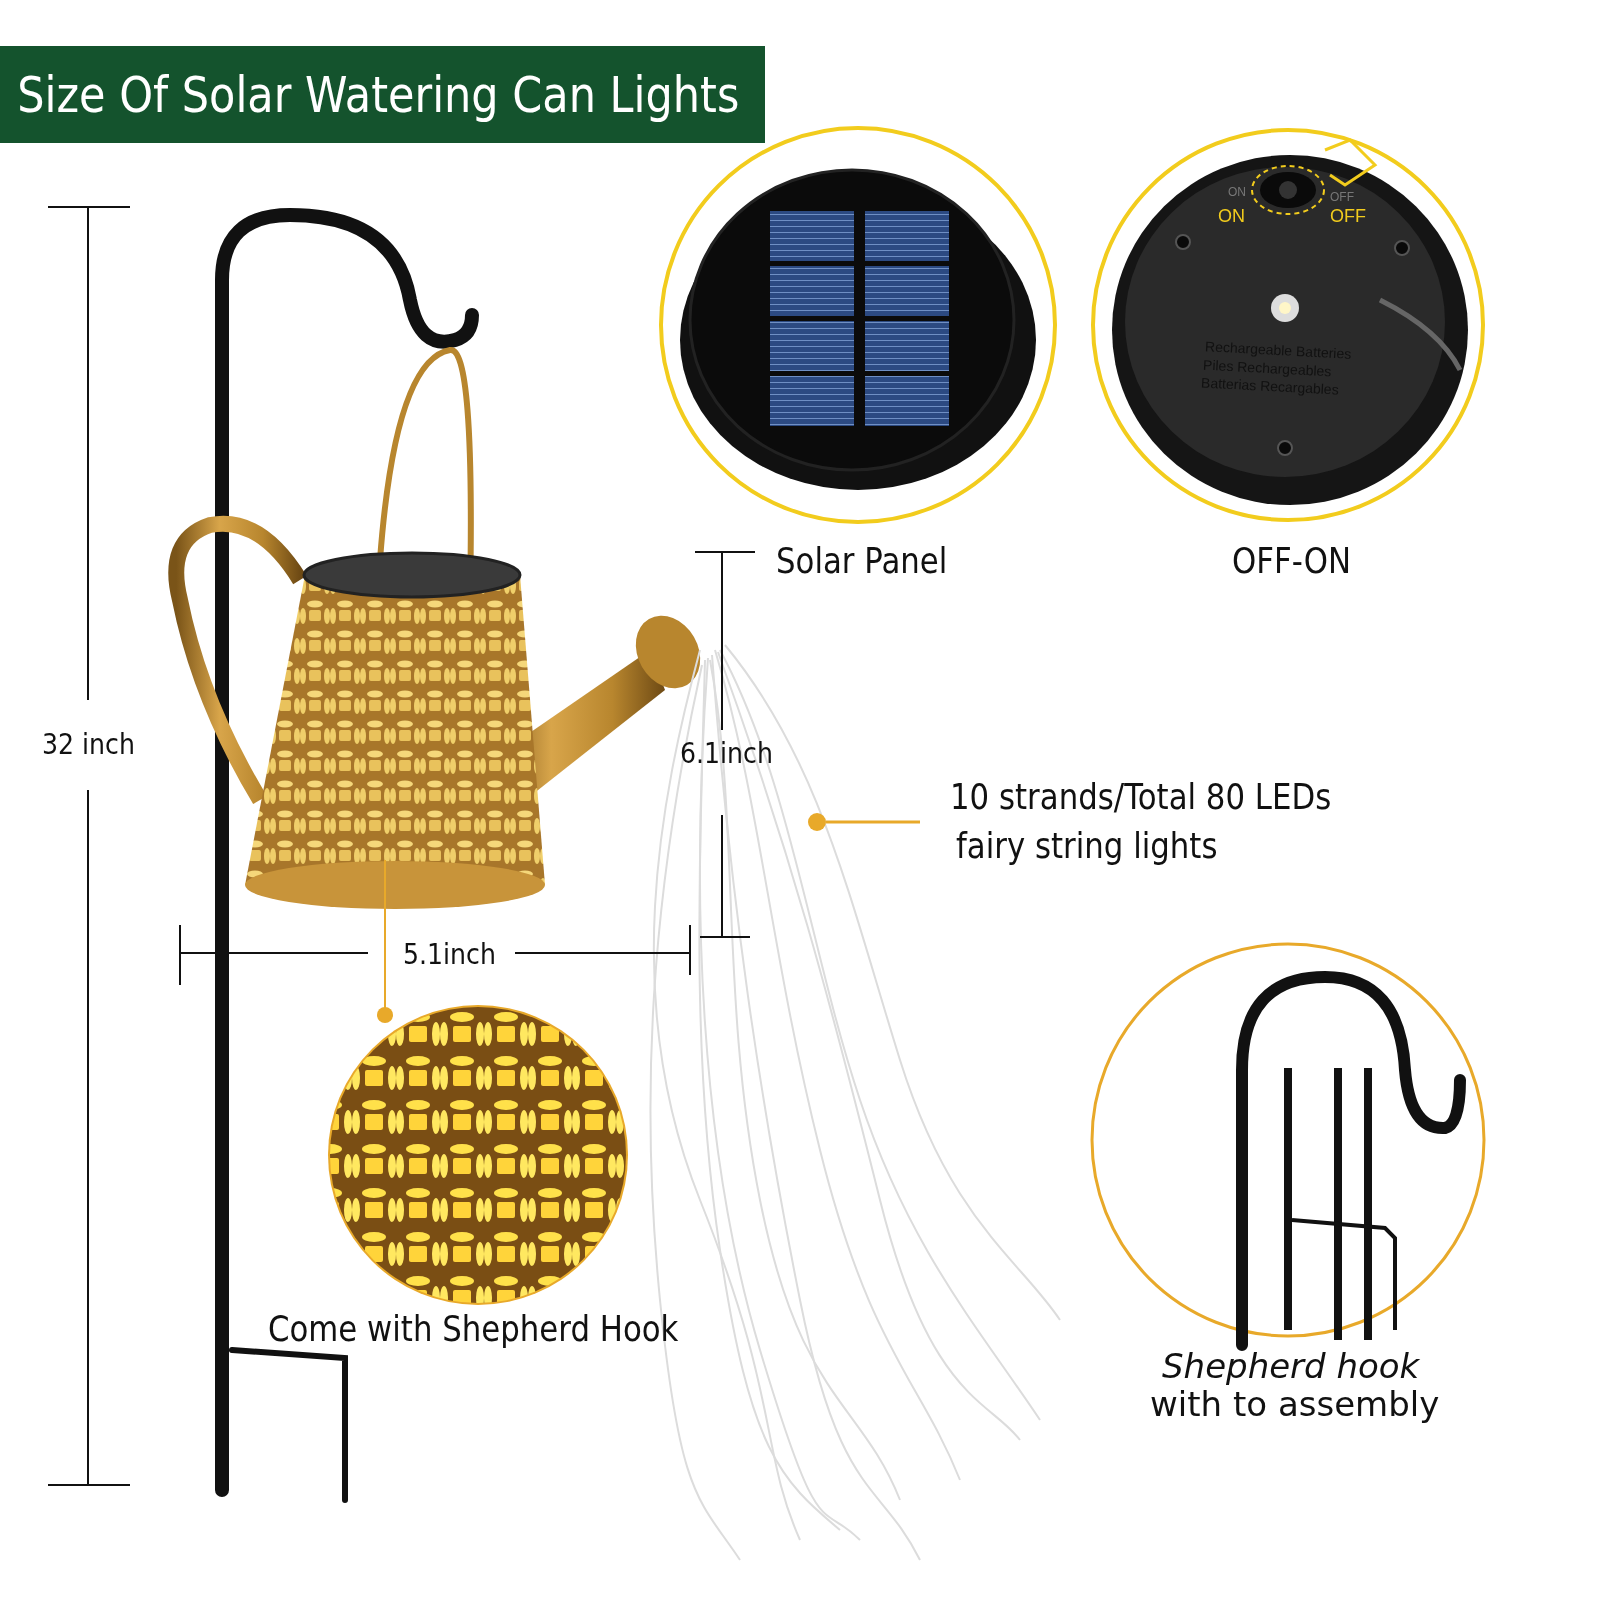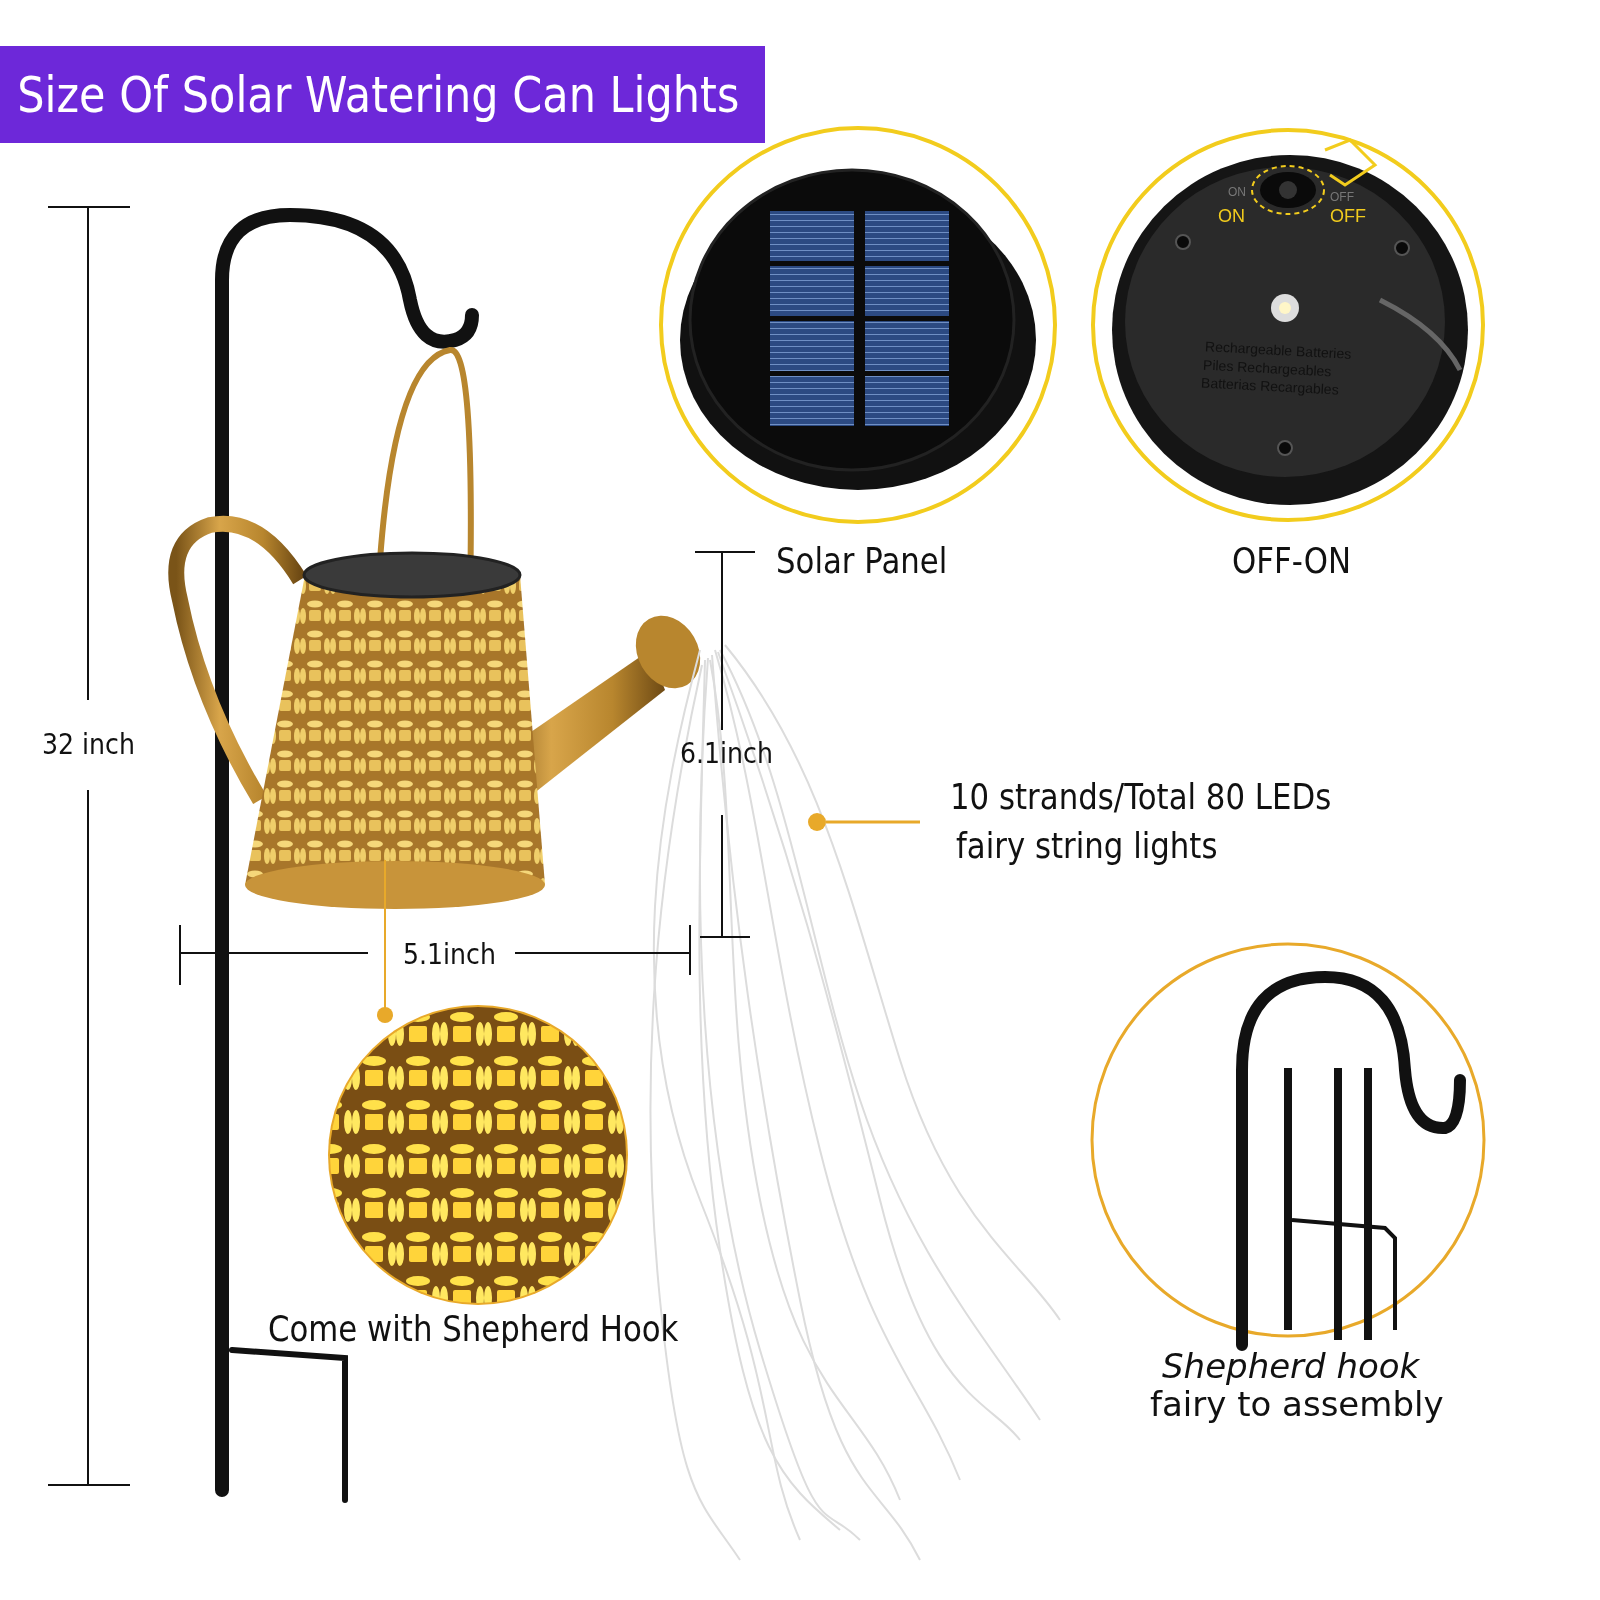--- a/index.html
+++ b/index.html
@@ -1,19 +1,19 @@
 <!DOCTYPE html>
 <html><head>
 <meta charset="utf-8">
 <style>
   html, body { margin:0; padding:0; background:#ffffff; }
   body { width:1600px; height:1600px; position:relative; overflow:hidden;
          font-family:"Liberation Sans", "DejaVu Sans", sans-serif; color:#111; }
   .abs { position:absolute; }
-  .banner { left:0; top:46px; width:765px; height:97px; background:#6d28d9;
+  .banner { left:0; top:46px; width:765px; height:97px; background:#14532d;
             display:flex; align-items:center; }
   .banner span { color:#fff; font-size:50px; padding-left:20px; letter-spacing:0px;
                  font-family:"DejaVu Sans", sans-serif; transform:scaleX(0.86);
                  transform-origin:left center; white-space:nowrap; }
   .label { font-size:35px; white-space:nowrap; font-family:"DejaVu Sans", sans-serif; }
   .label.narrow { transform:scaleX(0.88); transform-origin:left center; }
   .dim { font-size:28px; white-space:nowrap; font-family:"DejaVu Sans", sans-serif;
          transform:scaleX(0.9); transform-origin:left center; }
   svg { position:absolute; left:0; top:0; }
 </style>
@@ -165,21 +165,21 @@
 
 <div class="abs label narrow" style="left:776px; top:541px;">Solar Panel</div>
 <div class="abs label narrow" style="left:1232px; top:541px;">OFF-ON</div>
 
 <div class="abs label narrow" style="left:950px; top:777px;">10 strands/Total 80 LEDs</div>
 <div class="abs label narrow" style="left:956px; top:826px;">fairy string lights</div>
 
 <div class="abs label narrow" style="left:268px; top:1309px;">Come with Shepherd Hook</div>
 
 <div class="abs label" style="left:1162px; top:1346px; font-size:34px;font-style:italic;">Shepherd hook</div>
-<div class="abs label" style="left:1150px; top:1384px; font-size:34px;">fairy to assembly</div>
+<div class="abs label" style="left:1150px; top:1384px; font-size:34px;">with to assembly</div>
 
 <div class="abs" style="left:1218px; top:206px; color:#f2cc1d; font-size:18px;">ON</div>
 <div class="abs" style="left:1330px; top:206px; color:#f2cc1d; font-size:18px;">OFF</div>
 <div class="abs" style="left:1228px; top:185px; color:#777; font-size:12px;">ON</div>
 <div class="abs" style="left:1330px; top:190px; color:#777; font-size:12px;">OFF</div>
 <div class="abs" style="left:1205px; top:342px; color:#111; font-size:14px; transform:rotate(3deg);">Rechargeable  Batteries</div>
 <div class="abs" style="left:1203px; top:360px; color:#111; font-size:14px; transform:rotate(3deg);">Piles  Rechargeables</div>
 <div class="abs" style="left:1201px; top:378px; color:#111; font-size:14px; transform:rotate(3deg);">Batterias  Recargables</div>
 
 </body></html>

